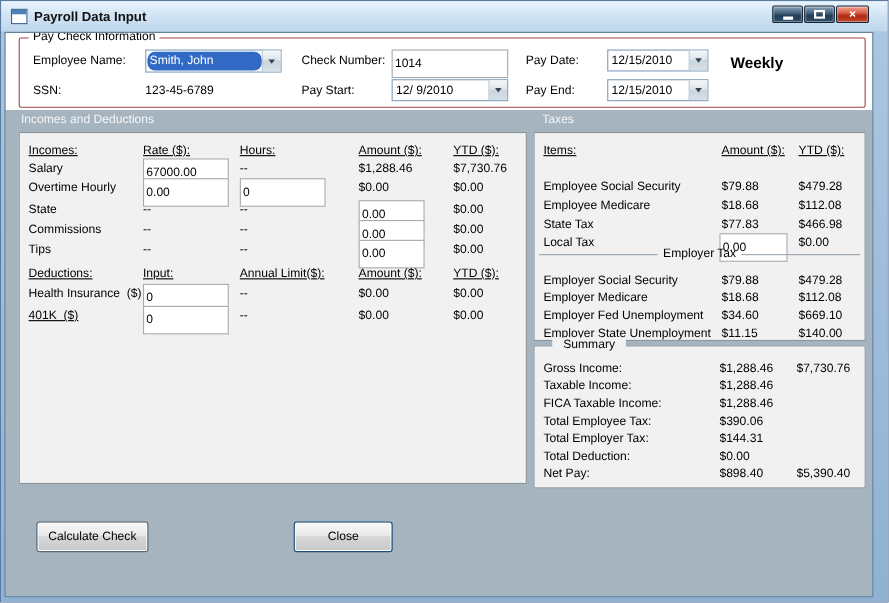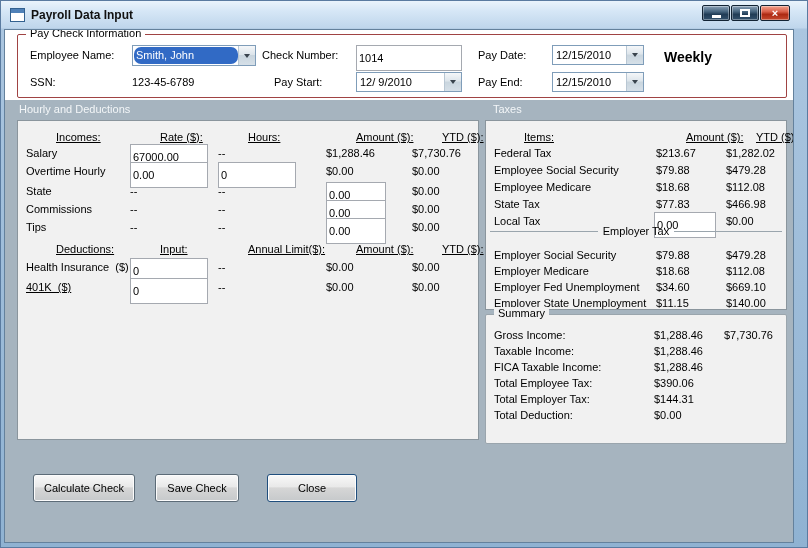--- a/index.html
+++ b/index.html
@@ -22,21 +22,21 @@
   .cap-btn.close { width:30px; background:linear-gradient(#f2a38e 0%,#d9604a 40%,#ad2912 60%,#c64a2f 100%); }
   .glyph-min { width:9px; height:3px; background:#fff; margin-top:7px; }
   .glyph-max { width:10px; height:8px; border:2px solid #fff; }
   .glyph-close { color:#fff; font-size:11px; font-weight:bold; line-height:1; }
 
   
   .client { position:absolute; left:3px; top:28px; width:790px; height:514px; border:1px solid #64819c;
     background:linear-gradient(#ffffff 0px,#ffffff 70px,#a6b4bf 70px,#a6b4bf 100%); overflow:hidden; }
 
   .t { position:absolute; top:2px; white-space:pre; }
-  .hdr { text-decoration:underline;margin-left:30px; }
+  .hdr { text-decoration:underline; }
   .u { text-decoration:underline; }
   .tb { position:absolute; top:-1px; height:18px; border:1px solid #a5a9b0; background:#fff;
         font-family:inherit; font-size:11px; padding:12px 2px; }
 
   
   .group { position:absolute; left:12px; top:4px; width:770px; height:64px; border:1px solid #a04343; border-radius:2px; }
   .group-legend { position:absolute; left:8px; top:-8px; background:#fff; padding:0 4px; white-space:pre; }
   .g-lbl { position:absolute; white-space:pre;text-align:right; }
 
   .combo { position:absolute; height:21px; border:1px solid #7f9db9; background:#fff; display:flex; cursor:default; }
@@ -48,21 +48,21 @@
 
   
   .band-label { position:absolute; color:#f3f6f8; white-space:pre; }
 
   
   .panel { position:absolute; background:#f1f1f1; border:1px solid #8a959d; }
   .incomes-panel { left:12px; top:90px; width:462px; height:320px; }
   .taxes-panel   { left:480px; top:90px; width:302px; height:190px; }
   .summary-box { position:absolute; left:480px; top:284px; width:302px; height:130px; background:#f1f1f1;
                  border:1px solid #9aa5ad; border-radius:2px; }
-  .summary-legend { position:absolute; left:8px; top:-8px; background:#f1f1f1; padding:0 4px; white-space:pre; }
+  .summary-legend { position:absolute; left:16px; top:-8px; background:#f1f1f1; padding:0 10px; white-space:pre; }
 
   .prow { position:absolute; left:0; width:100%; height:18px; }
 
   
   .ci-label  { left:8px; }
   .ci-rate   { left:112px; }
   .ci-hours  { left:200px; }
   .ci-amount { left:308px; }
   .ci-ytd    { left:394px; }
   .w78 { width:78px; }
@@ -118,21 +118,21 @@
       <span class="group-legend">Pay Check Information</span>
 
       <span class="g-lbl" style="left:12px;top:14px">Employee Name:</span>
       <div class="combo selected" style="left:114px;top:10px;width:124px">
         <span class="txt">Smith, John</span>
         <span class="btn">
             <span class="arr"></span>
           </span>
       </div>
 
-      <span class="g-lbl" style="left:244px;top:14px">Check Number:</span>
+      <span class="g-lbl" style="left:256px;top:14px">Check Number:</span>
       <input class="tb" style="left: 338px; top: 10px; width: 106px; height: 20px;" value="1014">
 
       <span class="g-lbl" style="left:460px;top:14px">Pay Date:</span>
       <div class="combo" style="left:534px;top:10px;width:92px;height:20px">
         <span class="txt">12/15/2010</span>
         <span class="btn">
             <span class="arr"></span>
           </span>
       </div>
 
@@ -151,21 +151,21 @@
 
       <span class="g-lbl" style="left:460px;top:41px">Pay End:</span>
       <div class="combo" style="left:534px;top:37px;width:92px;height:20px">
         <span class="txt">12/15/2010</span>
         <span class="btn">
             <span class="arr"></span>
           </span>
       </div>
     </div>
 
-    <span class="band-label" style="left:14px;top:73px">Hourly and Deductions</span>
+    <span class="band-label" style="left:14px;top:73px">Incomes and Deductions</span>
     <span class="band-label" style="left:488px;top:73px">Taxes</span>
 
     <div class="panel incomes-panel">
       <div class="prow" style="top:8px">
         <span class="t hdr ci-label">Incomes:</span>
         <span class="t hdr ci-rate">Rate ($):</span>
         <span class="t hdr ci-hours">Hours:</span>
         <span class="t hdr ci-amount">Amount ($):</span>
         <span class="t hdr ci-ytd">YTD ($):</span>
       </div>
@@ -235,25 +235,20 @@
       </div>
     </div>
 
     <div class="panel taxes-panel">
       <div class="prow" style="top:8px">
         <span class="t hdr ct-label">Items:</span>
         <span class="t hdr ct-amount">Amount ($):</span>
         <span class="t hdr ct-ytd">YTD ($):</span>
       </div>
 
-      <div class="prow" style="top:24px">
-        <span class="t ct-label">Federal Tax</span>
-        <span class="t ct-amount">$213.67</span>
-        <span class="t ct-ytd">$1,282.02</span>
-      </div>
       <div class="prow" style="top:41px">
         <span class="t ct-label">Employee Social Security</span>
         <span class="t ct-amount">$79.88</span>
         <span class="t ct-ytd">$479.28</span>
       </div>
       <div class="prow" style="top:58px">
         <span class="t ct-label">Employee Medicare</span>
         <span class="t ct-amount">$18.68</span>
         <span class="t ct-ytd">$112.08</span>
       </div>
@@ -317,20 +312,24 @@
         <span class="t cs-val">$390.06</span>
       </div>
       <div class="prow" style="top:76px">
         <span class="t cs-label">Total Employer Tax:</span>
         <span class="t cs-val">$144.31</span>
       </div>
       <div class="prow" style="top:92px">
         <span class="t cs-label">Total Deduction:</span>
         <span class="t cs-val">$0.00</span>
       </div>
+      <div class="prow" style="top:108px">
+        <span class="t cs-label">Net Pay:</span>
+        <span class="t cs-val">$898.40</span>
+        <span class="t cs-ytd">$5,390.40</span>
+      </div>
     </div>
 
     <button class="win-btn" style="left:28px;width:102px">Calculate Check</button>
-    <button class="win-btn" style="left:150px;width:84px">Save Check</button>
     <button class="win-btn default" style="left:262px;width:90px">Close</button>
 
   </div>
 </div>
 
 </body></html>

